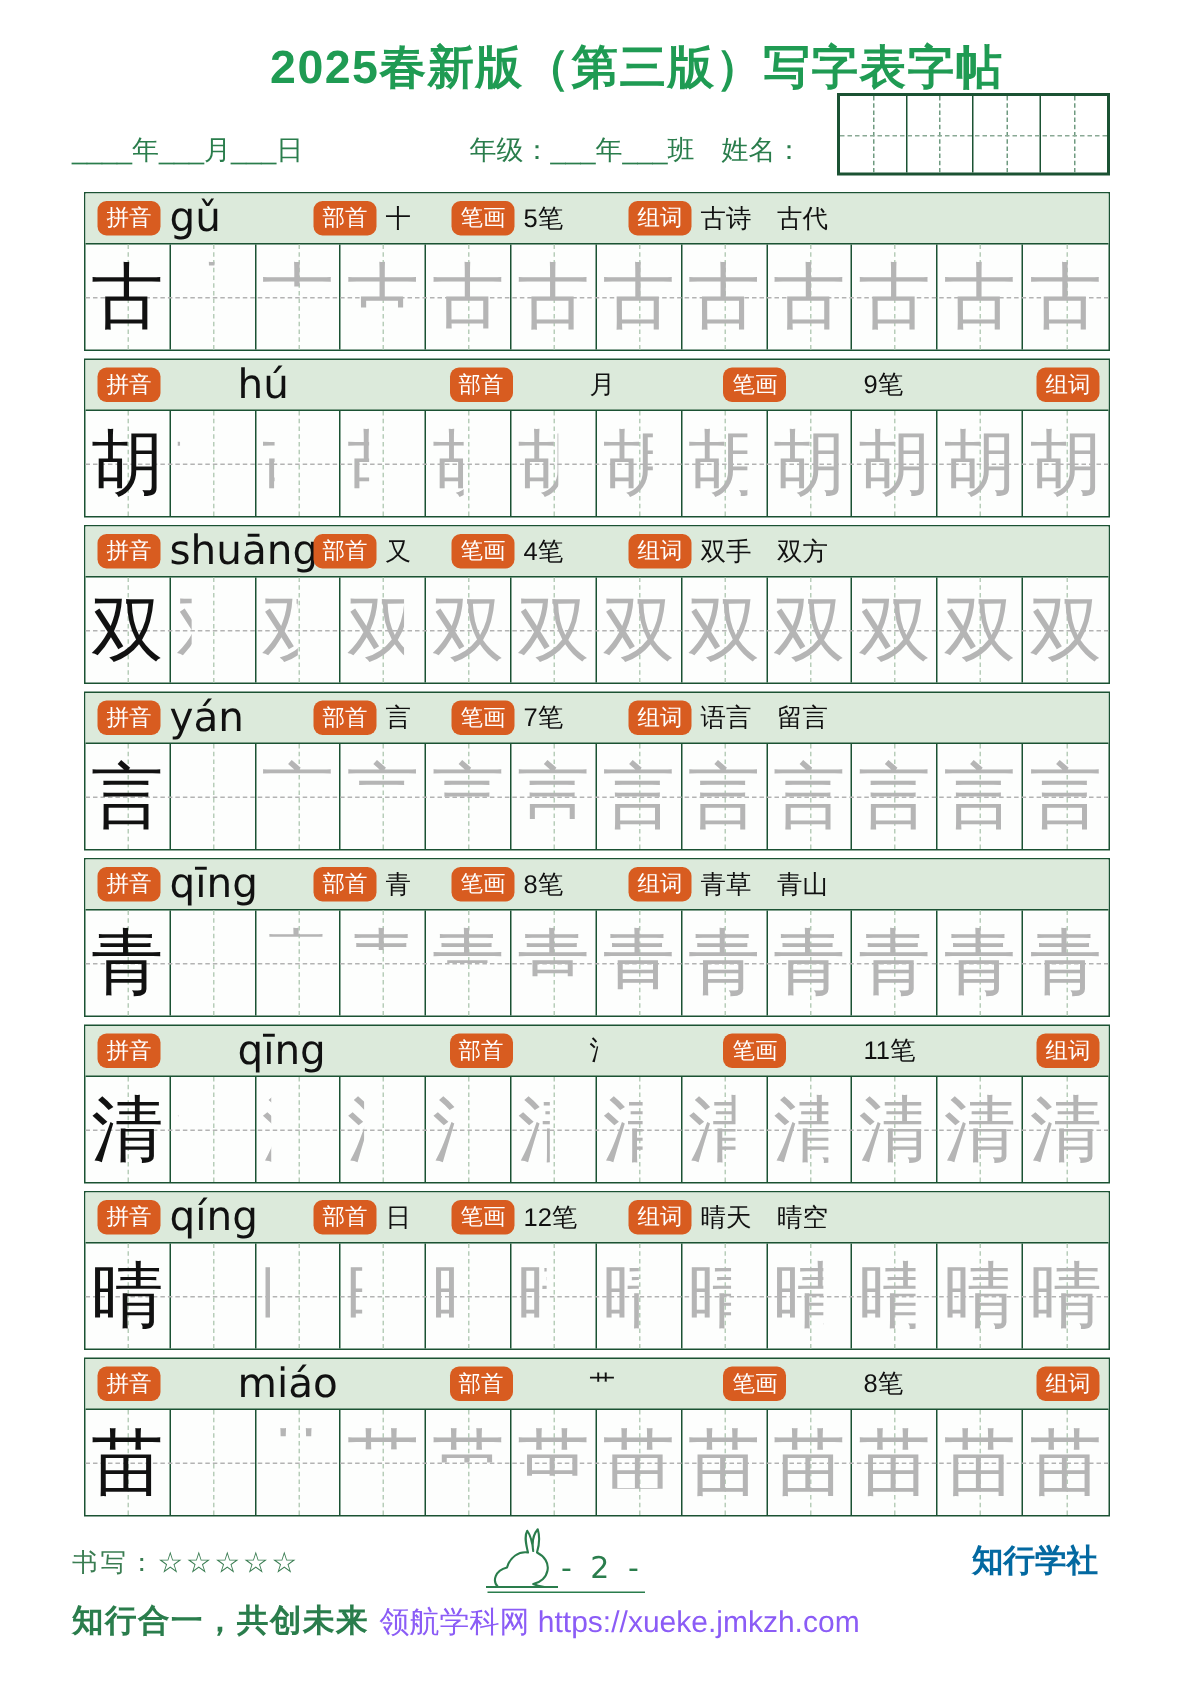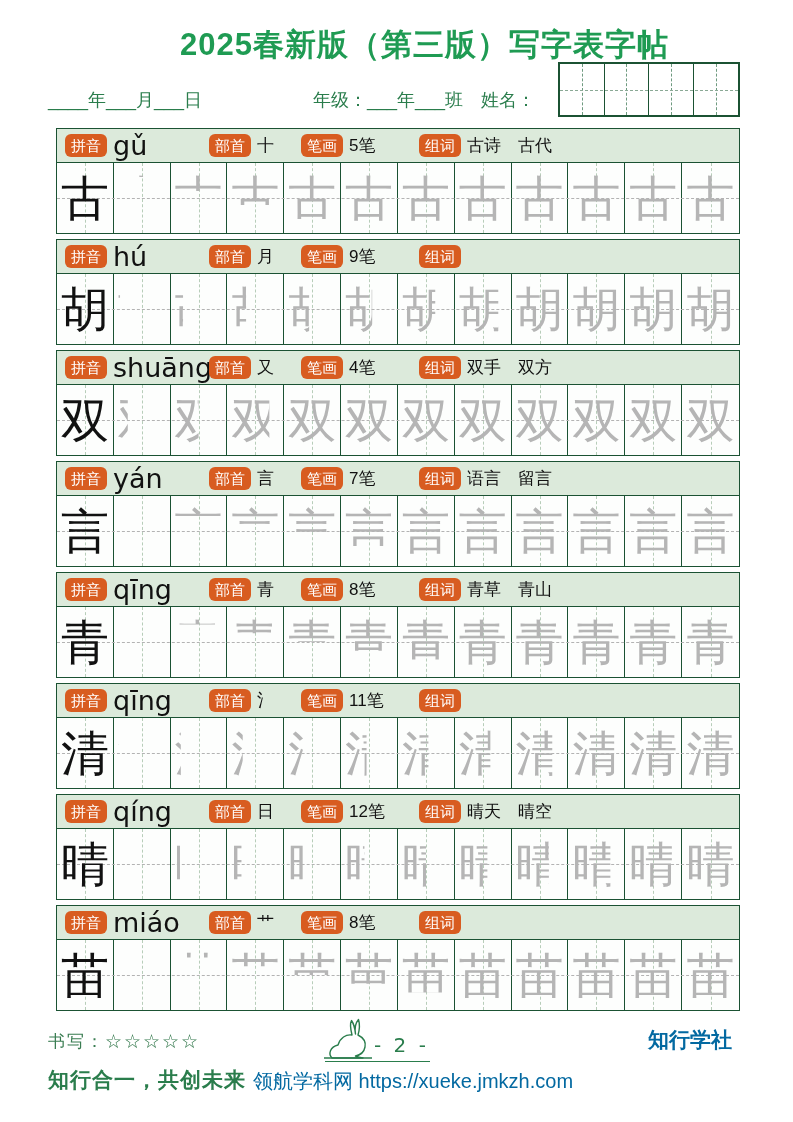--- a/index.html
+++ b/index.html
@@ -28,21 +28,21 @@
   .name-grid::after {
     content:""; position:absolute; left:0; right:0; top:50%;
     border-top:1px dashed #8aa995;
   }
 
   .sheet { position:absolute; left:56px; top:128px; width:684px; }
 
   .row-block { border:1.5px solid #1b5233; margin-bottom:5px; background:#fdfefd; }
   .row-header {
     height:34px; background:#dceadb; border-bottom:1.5px solid #1b5233;
-    display:flex; align-items:center; padding-left:8px; font-size:17px; color:#111;
+    display:flex; align-items:center; padding-left:8px; font-size:17px; color:#111;justify-content:space-between;
   }
   .badge {
     background:#d85c20; color:#ffffff; font-size:15px; line-height:1;
     padding:4px 6px; border-radius:6px; margin-right:6px; white-space:nowrap;
   }
   .pinyin { width:96px; font-family:"DejaVu Sans", sans-serif; font-size:27px; color:#111; }
   .radical { width:44px; }
   .strokes { width:70px; }
   .words { flex:1; }
 
@@ -67,21 +67,21 @@
   }
   .char.main { color:#111111; }
   .char.trace { color:#b5b5b5; }
 
   .footer-writing { position:absolute; left:48px; top:1030px; font-size:17px; color:#3a7d52; letter-spacing:2px; }
   .rabbit-icon { position:absolute; left:322px; top:1016px; }
   .page-number { position:absolute; left:374px; top:1033px; font-size:20px; color:#2a7d4c; letter-spacing:3px; font-family:"DejaVu Sans", sans-serif; }
   .footer-underline { position:absolute; left:325px; top:1061px; width:105px; border-top:1.5px solid #2a7d4c; }
   .brand { position:absolute; left:648px; top:1026px; font-size:21px; font-weight:bold; color:#0369a1; }
   .slogan { position:absolute; left:48px; top:1066px; font-size:21px; font-weight:bold; color:#2a7d4c; letter-spacing:1px; }
-  .watermark { position:absolute; left:253px; top:1068px; font-size:20px; color:#0369a1; }
+  .watermark { position:absolute; left:253px; top:1068px; font-size:20px; color:#8b5cf6; }
 </style>
 </head>
 <body>
 
 <div class="page-title">2025春新版（第三版）写字表字帖</div>
 
 <div class="date-line">____年___月___日</div>
 <div class="class-line">年级：___年___班　姓名：</div>
 
 <div class="name-grid">

